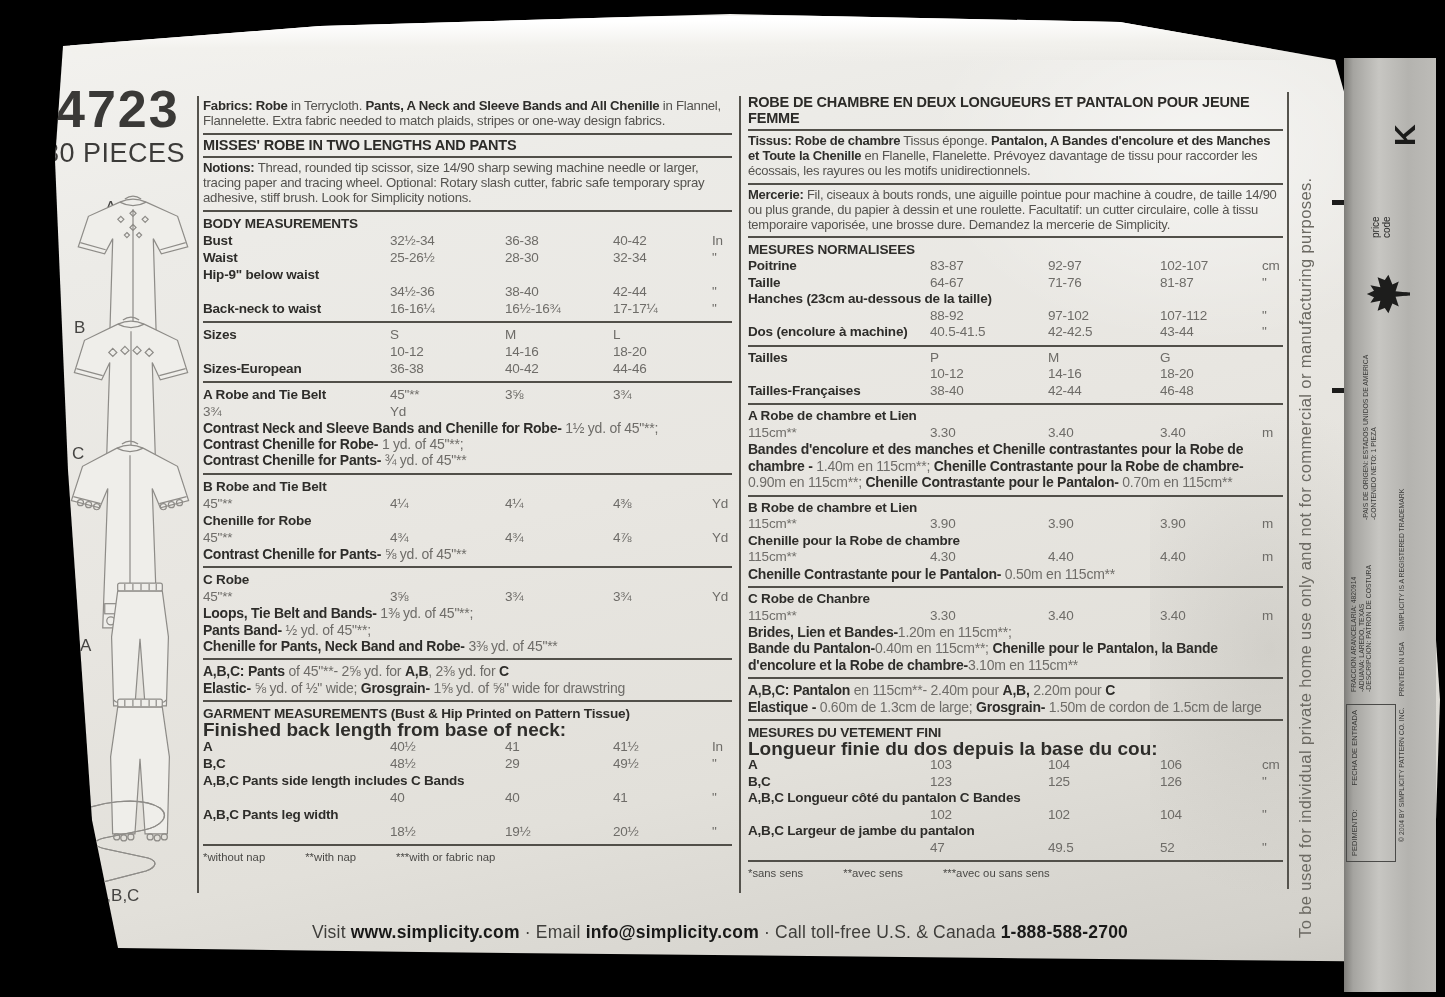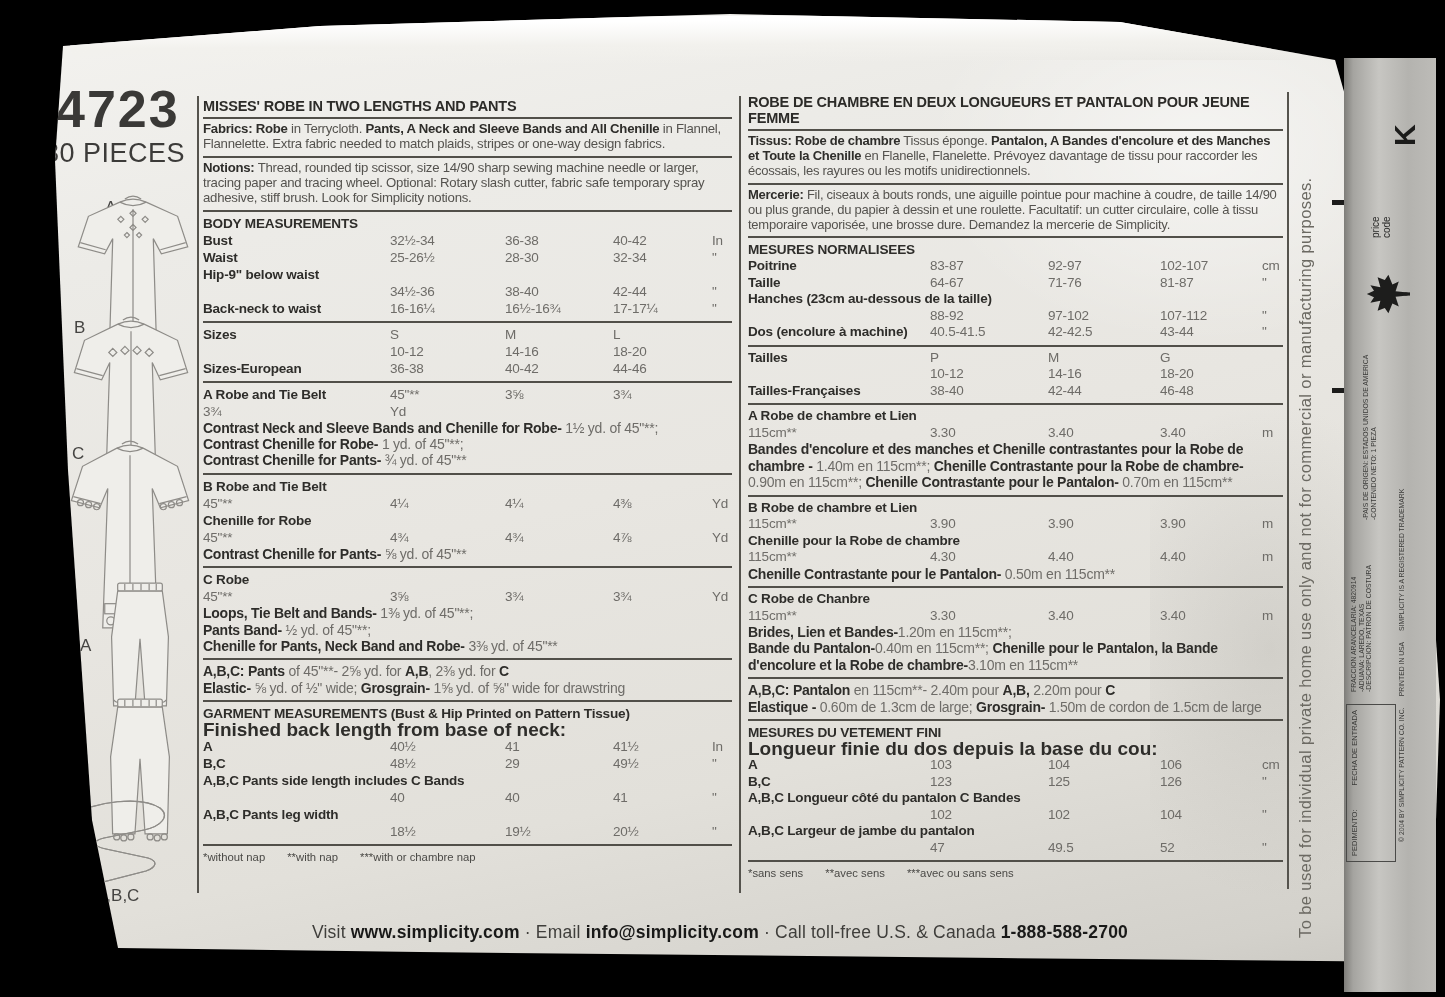--- a/index.html
+++ b/index.html
@@ -44,21 +44,21 @@
   .para .b,.tline .b,.mrow .b,.shead,.subhead{font-weight:bold;color:#2e2d2a;}
   .shead{font-size:13.6px;line-height:17px;letter-spacing:-.2px;}
   .subhead{font-size:19px;line-height:16px;}
   .mrow{display:grid;font-size:13.5px;line-height:17px;letter-spacing:-.2px;color:#6e6c68;}
   #col-en .mrow{grid-template-columns:187px 115px 108px 99px 1fr;}
   #col-fr .mrow{grid-template-columns:182px 118px 112px 102px 1fr;}
   .mrow span{white-space:nowrap;overflow:visible;}
   .tline{font-size:14px;line-height:16.4px;letter-spacing:-.25px;color:#6e6c68;}
   #col-fr .mrow{line-height:16.5px;}
   #col-fr .para{font-size:13px;}
-  .fnote{display:flex;gap:22px;font-size:11.3px;color:#4a4946;padding-top:5px;}
+  .fnote{display:flex;gap:40px;font-size:11.3px;color:#4a4946;padding-top:5px;}
   
   #footer{position:absolute;left:170px;top:922px;width:1100px;text-align:center;
     font-size:17.5px;color:#3f3e3b;letter-spacing:.2px;}
   #footer .b{font-weight:bold;color:#191918;}
   
   #usage-notice{font-size:16.5px;color:#6b6962;letter-spacing:.4px;width:870px;}
   .dash{position:absolute;background:#1c1c1b;}
   #price-code-k{font-size:30px;font-weight:bold;color:#1b1b1a;}
   #price-code-label{font-size:10px;color:#2a2a29;line-height:11px;white-space:pre-line !important;}
   .tiny{font-size:6.8px;color:#3a3a38;line-height:7.6px;}
@@ -163,22 +163,22 @@
       <path d="M8 26 C40 8 86 4 104 16 C114 24 106 34 88 38 L48 46 C36 49 36 54 50 57 L92 66 C102 69 101 75 90 79 L32 94" stroke="#8e8c88" stroke-width="7" fill="none"></path>
       <path d="M8 26 C40 8 86 4 104 16 C114 24 106 34 88 38 L48 46 C36 49 36 54 50 57 L92 66 C102 69 101 75 90 79 L32 94" stroke="#efeeea" stroke-width="4.6" fill="none"></path>
     </svg>
   </div>
 
   <div class="vline" style="left:197px;top:96px;height:797px"></div>
   <div class="vline" style="left:739px;top:96px;height:797px"></div>
   <div class="vline" style="left:1287px;top:92px;height:797px"></div>
 
   <div id="col-en" class="col">
+    <div class="sec para"><span class="b">Fabrics: Robe</span><span> in Terrycloth. </span><span class="b">Pants, A Neck and Sleeve Bands and All Chenille</span><span> in Flannel, Flannelette. Extra fabric needed to match plaids, stripes or one-way design fabrics.</span></div>
     <div class="sec coltitle">MISSES' ROBE IN TWO LENGTHS AND PANTS</div>
-    <div class="sec para"><span class="b">Fabrics: Robe</span><span> in Terrycloth. </span><span class="b">Pants, A Neck and Sleeve Bands and All Chenille</span><span> in Flannel, Flannelette. Extra fabric needed to match plaids, stripes or one-way design fabrics.</span></div>
     <div class="sec para"><span class="b">Notions:</span><span> Thread, rounded tip scissor, size 14/90 sharp sewing machine needle or larger, tracing paper and tracing wheel. Optional: Rotary slash cutter, fabric safe temporary spray adhesive, stiff brush. Look for Simplicity notions.</span></div>
     <div class="sec">
       <div class="shead">BODY MEASUREMENTS</div>
       <div>
 
       <div class="mrow">
             <span class="b">Bust</span>
             <span>32½-34</span>
             <span>36-38</span>
             <span>40-42</span>
@@ -380,21 +380,21 @@
             <span>19½</span>
             <span>20½</span>
             <span>"</span>
           </div>
         </div>
     </div>
     <div class="sec last fnote">
 
     <span class="fn">*without nap</span>
         <span class="fn">**with nap</span>
-        <span class="fn">***with or chambre nap</span>
+        <span class="fn">***with or fabric nap</span>
       </div>
   </div>
 
   <div id="col-fr" class="col">
     <div class="sec coltitle">ROBE DE CHAMBRE EN DEUX LONGUEURS ET PANTALON POUR JEUNE FEMME</div>
     <div class="sec para"><span class="b">Tissus: Robe de chambre</span><span> Tissus éponge. </span><span class="b">Pantalon, A Bandes d'encolure et des Manches et Toute la Chenille</span><span> en Flanelle, Flanelette. Prévoyez davantage de tissu pour raccorder les écossais, les rayures ou les motifs unidirectionnels.</span></div>
     <div class="sec para"><span class="b">Mercerie:</span><span> Fil, ciseaux à bouts ronds, une aiguille pointue pour machine à coudre, de taille 14/90 ou plus grande, du papier à dessin et une roulette. Facultatif: un cutter circulaire, colle à tissu temporaire vaporisée, une brosse dure. Demandez la mercerie de Simplicity.</span></div>
     <div class="sec">
       <div class="shead">MESURES NORMALISEES</div>
       <div>

